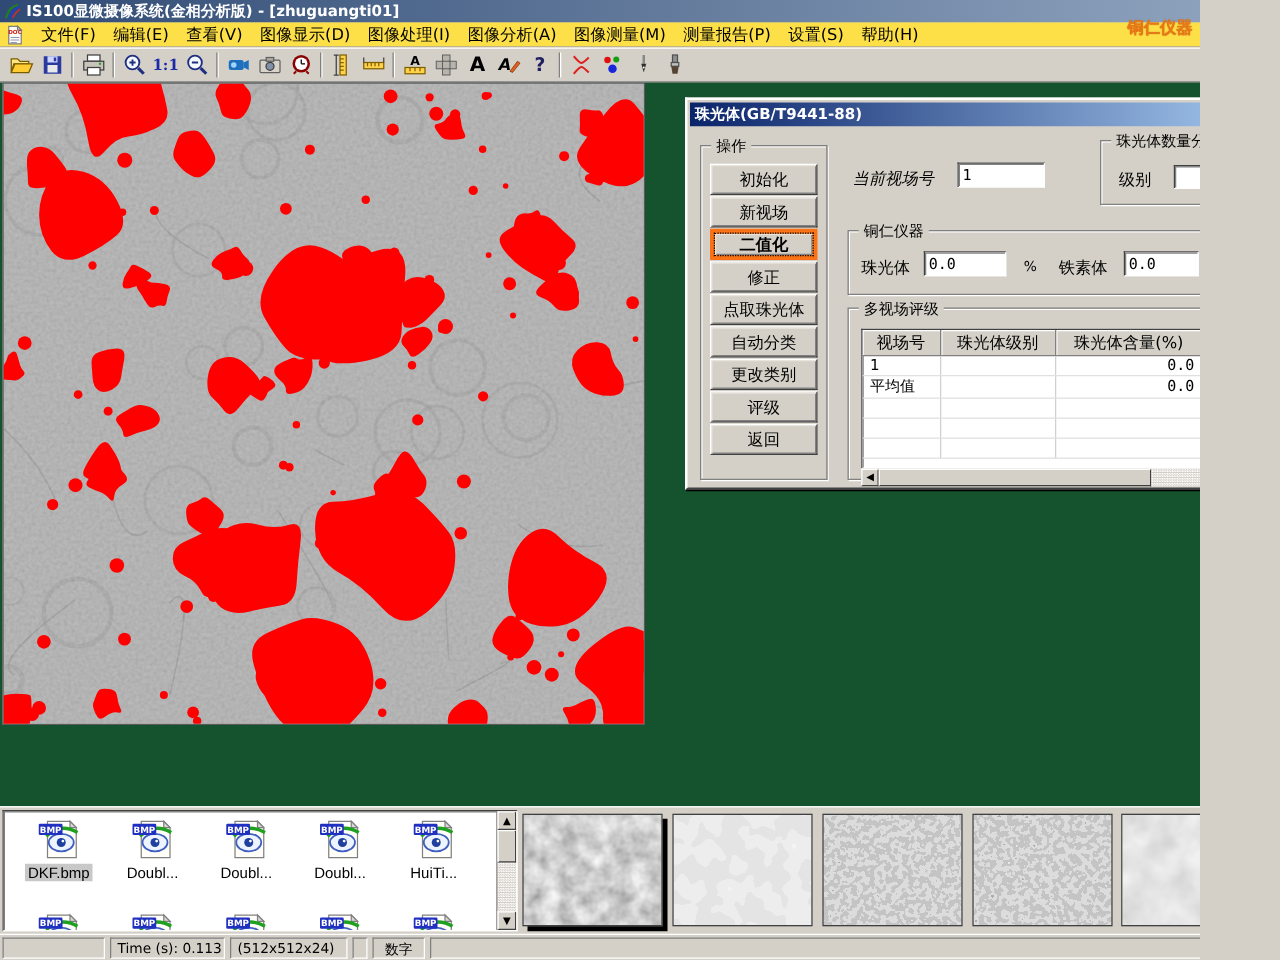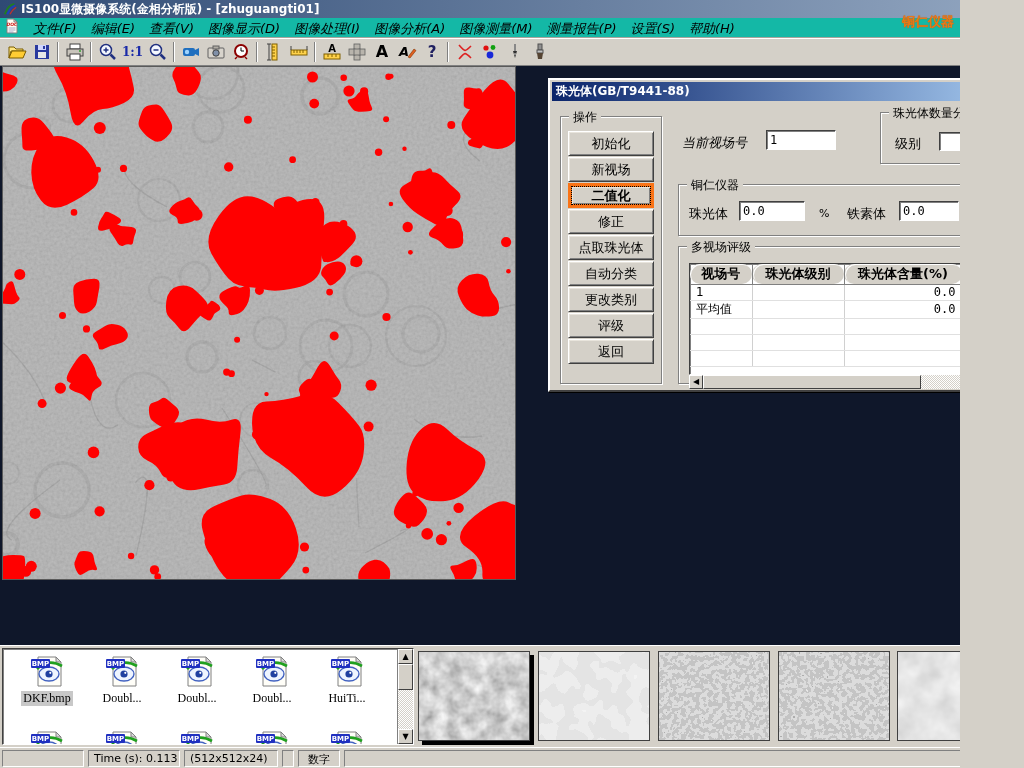--- a/index.html
+++ b/index.html
@@ -10,35 +10,35 @@
   
   .titlebar { position:absolute; left:0; top:0; width:1024px; height:18px;
     background:linear-gradient(to right,#2f4a74,#93a7c1); color:#fff; display:flex; align-items:center; }
   .titlebar .ttext { font-weight:bold; font-size:12px; margin-left:3px; white-space:nowrap; }
   .appicon { width:16px; height:14px; margin-left:2px; }
   .winbtns { position:absolute; right:2px; top:2px; display:flex; gap:1px; }
   .wbtn { width:16px; height:14px; background:#d4d0c8; border:1px solid; border-color:#fff #404040 #404040 #fff;
     display:flex; align-items:center; justify-content:center; font-size:9px; line-height:1; color:#000; }
   .watermark { position:absolute; right:6px; top:13px; color:#e87818; font-weight:bold; font-size:13px; z-index:60; pointer-events:none; text-shadow:0 0 1px #c05800; }
 
-  .menubar { position:absolute; left:0; top:18px; width:1024px; height:20px; background:#14b8a6;
-    display:flex; border-bottom:1px solid #a8a49c;font-style:italic; }
+  .menubar { position:absolute; left:0; top:18px; width:1024px; height:20px; background:#fde047;
+    display:flex; align-items:center; border-bottom:1px solid #a8a49c; }
   .docicon { width:16px; height:16px; margin:0 6px 0 4px; }
   .menuitem { padding:2px 7px; font-size:13px; color:#000; white-space:nowrap; }
   .childbtns { position:absolute; right:2px; top:2px; display:flex; gap:1px; }
 
   .toolbar { position:absolute; left:0; top:38px; width:1024px; height:28px; background:#d4d0c8;
     border-top:1px solid #fff; border-bottom:1px solid #808080; display:flex; align-items:center; padding-left:4px; }
   .tb { width:25px; height:24px; display:flex; align-items:center; justify-content:center; }
   .tb svg { width:20px; height:20px; }
   .tsep { width:2px; height:20px; border-left:1px solid #808080; border-right:1px solid #fff; margin:0 3px; }
   .onetoone { color:#1a2aa8; font-weight:bold; font-size:12px; font-family:"DejaVu Serif","Liberation Serif",serif; }
 
   
-  .workspace { position:absolute; left:0; top:66px; width:1024px; height:579px; background:#0f172a; }
+  .workspace { position:absolute; left:0; top:66px; width:1024px; height:579px; background:#14532d; }
   .micro { position:absolute; left:2px; top:0; width:514px; height:514px; border:1px solid #5a5a5a; background:#b1b1b1; }
   .micro svg { display:block; }
 
   
   .dialog { position:absolute; left:548px; top:12px; width:470px; height:314px; background:#d4d0c8;
     border:2px solid; border-color:#fff #404040 #404040 #fff; box-shadow:1px 1px 0 #000; }
   .dtitle { position:absolute; left:2px; top:2px; width:462px; height:19px;
     background:linear-gradient(to right,#0a246a,#a6caf0); color:#fff; font-weight:bold; font-size:12px;
     display:flex; align-items:center; padding-left:4px; }
   .dclose { position:absolute; right:3px; top:3px; width:16px; height:13px; background:#d4d0c8;
@@ -53,37 +53,37 @@
   .field { background:#fff; border:1px solid; border-color:#404040 #fff #fff #404040;
     box-shadow:inset 1px 1px 0 #808080; font-family:"DejaVu Sans Mono","Liberation Mono",monospace;
     font-size:12px; padding:2px 3px; position:absolute; }
   .dlabel { position:absolute; font-size:13px; white-space:nowrap; }
 
   
   .tablewrap { position:absolute; left:10px; top:16px; width:312px; height:112px; background:#fff;
     border:1px solid; border-color:#404040 #fff #fff #404040; box-shadow:inset 1px 1px 0 #808080; overflow:hidden; }
   table.mft { border-collapse:collapse; table-layout:fixed; width:372px; }
   table.mft th { background:#d4d0c8; border-right:1px solid #808080; border-bottom:1px solid #808080;
-    box-shadow:inset 1px 1px 0 #fff; font-weight:bold; font-size:13px; height:20px; overflow:hidden; white-space:nowrap;border-radius:10px; }
+    box-shadow:inset 1px 1px 0 #fff; font-weight:normal; font-size:13px; height:20px; overflow:hidden; white-space:nowrap; }
   table.mft td { border-right:1px solid #d0d0d0; border-bottom:1px solid #e0e0e0; height:16px;
     font-size:12px; padding:0 6px; overflow:hidden; white-space:nowrap; }
   td.num { text-align:right; font-family:"DejaVu Sans Mono","Liberation Mono",monospace; }
   .hscroll { position:absolute; left:10px; top:128px; width:312px; height:14px; background:#d4d0c8; display:flex; }
   .sarrow { width:14px; height:14px; background:#d4d0c8; border:1px solid; border-color:#fff #404040 #404040 #fff;
     font-size:8px; display:flex; align-items:center; justify-content:center; flex:none; }
   .hthumb { width:218px; height:14px; background:#d4d0c8; border:1px solid; border-color:#fff #404040 #404040 #fff; flex:none; }
   .strack { flex:1; background:repeating-conic-gradient(#fff 0 25%,#d4d0c8 0 50%) 0 0/2px 2px; }
 
   
   .filepanel { position:absolute; left:0; top:645px; width:1024px; height:102px; background:#d4d0c8; border-top:1px solid #fff; }
   .listbox { position:absolute; left:2px; top:2px; width:412px; height:97px; background:#fff;
     border:1px solid; border-color:#404040 #fff #fff #404040; box-shadow:inset 1px 1px 0 #808080; overflow:hidden; }
   .fitem { position:absolute; width:72px; text-align:center; }
   .fitem svg { width:36px; height:34px; }
-  .fname { font-size:12px; font-family:Liberation Serif, serif; white-space:nowrap; display:inline-block; padding:0 2px; }
+  .fname { font-size:12px; font-family:Liberation Sans, sans-serif; white-space:nowrap; display:inline-block; padding:0 2px; }
   .fname.sel { background:#c8c8c8; }
   .vscroll { position:absolute; right:0; top:0; width:16px; height:95px; background:repeating-conic-gradient(#fff 0 25%,#d4d0c8 0 50%) 0 0/2px 2px; border-left:1px solid #808080; }
   .vscroll .sarrow { width:15px; height:15px; }
   .vthumb { position:absolute; left:0; top:15px; width:15px; height:26px; background:#d4d0c8; border:1px solid; border-color:#fff #404040 #404040 #fff; }
   .vdown { position:absolute; bottom:0; }
   .thumb { position:absolute; top:5px; width:112px; height:90px; border:1px solid #404040; background:#999; }
   .thumb svg { display:block; }
   .thumb.sel { box-shadow:4px 4px 0 #000; }
 
   

